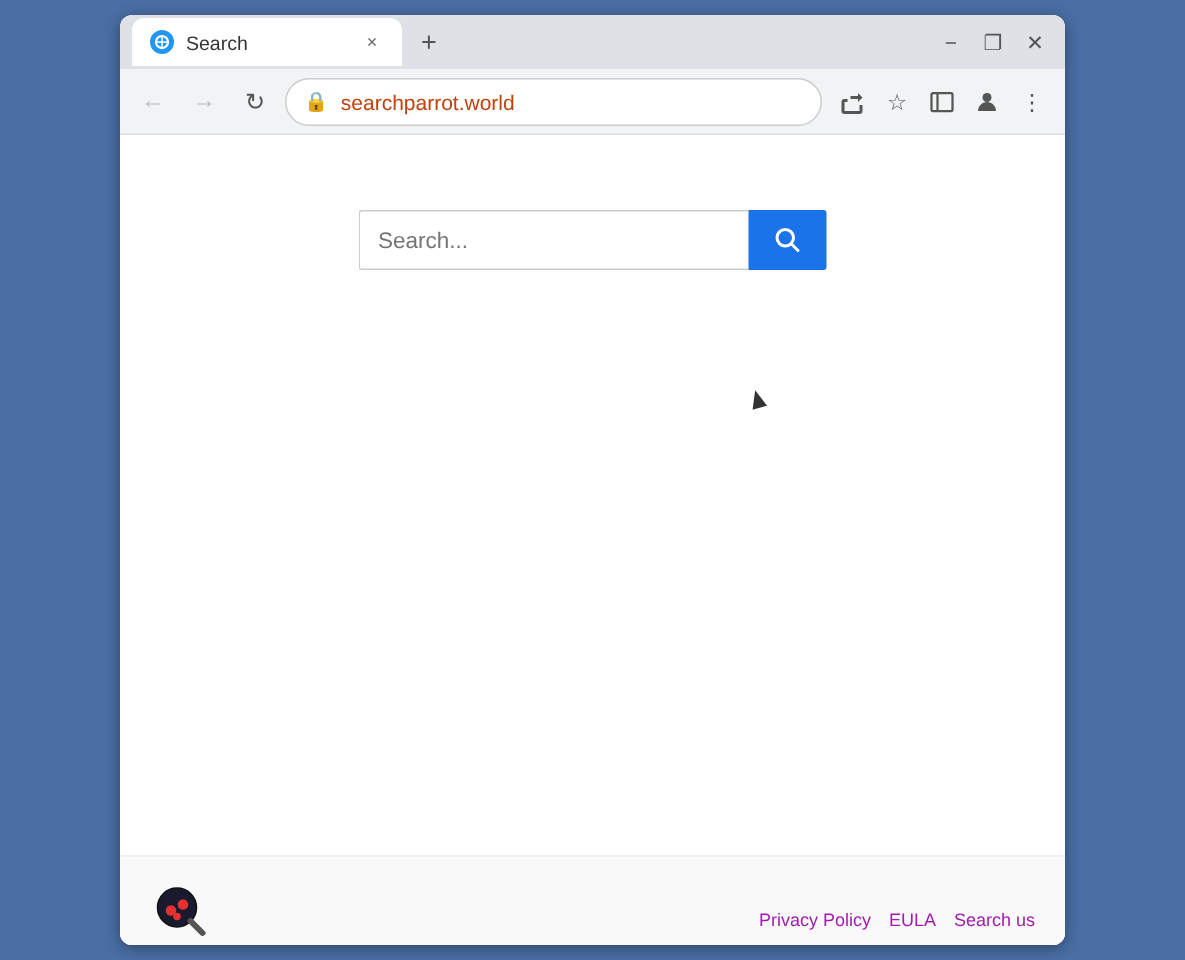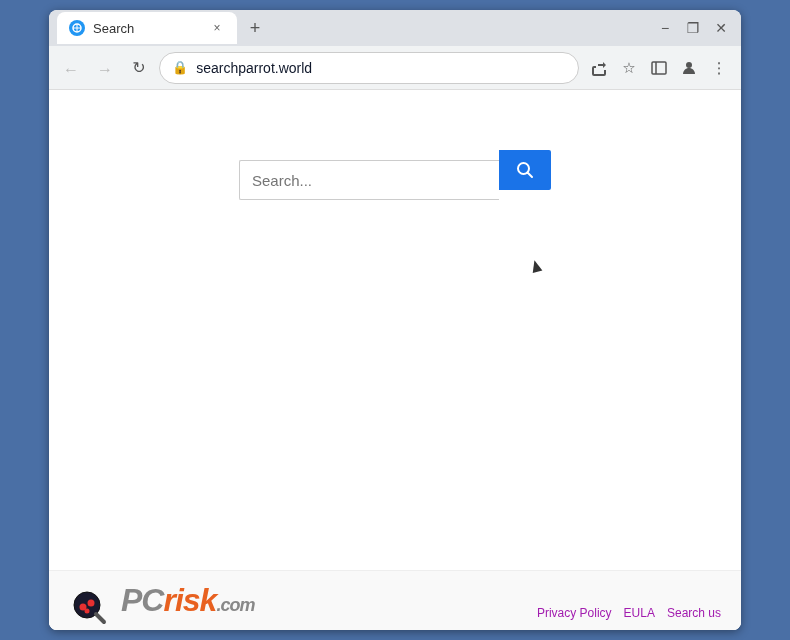--- a/index.html
+++ b/index.html
@@ -9,21 +9,21 @@
       height: 640px;
       background: #4a6fa5;
       font-family: Arial, sans-serif;
       overflow: hidden;
       display: flex;
       align-items: center;
       justify-content: center;
     }
 
     .browser-window {
-      width: 692px;
+      width: 630px;
       height: 620px;
       background: #fff;
       border-radius: 8px;
       box-shadow: 0 2px 10px rgba(0,0,0,0.4);
       display: flex;
       flex-direction: column;
       overflow: hidden;
     }
 
     
@@ -158,21 +158,21 @@
     }
 
     .lock-icon {
       color: #555;
       font-size: 13px;
     }
 
     .address-text {
       flex: 1;
       font-size: 14px;
-      color: #0f172a;
+      color: #c2410c;
     }
 
     .nav-actions {
       display: flex;
       align-items: center;
       gap: 2px;
     }
 
     .nav-action-btn {
       width: 28px;
@@ -218,21 +218,20 @@
     .search-input {
       width: 260px;
       height: 40px;
       border: 1px solid #ccc;
       border-right: none;
       padding: 0 12px;
       font-size: 15px;
       color: #aaa;
       outline: none;
       border-radius: 2px 0 0 2px;
-      margin-top: 20px;
     }
 
     .search-btn {
       width: 52px;
       height: 40px;
       background: #1a73e8;
       border: none;
       border-radius: 0 2px 2px 0;
       cursor: pointer;
       display: flex;
@@ -421,23 +420,20 @@
 
           <circle cx="18" cy="28" r="13" fill="#1a1a2e" stroke="#111" stroke-width="1"></circle>
           <circle cx="18" cy="28" r="11" fill="#1a1a2e"></circle>
 
           <circle cx="14" cy="30" r="3.5" fill="#e83030"></circle>
           <circle cx="22" cy="26" r="3.5" fill="#e83030"></circle>
           <circle cx="18" cy="34" r="2.5" fill="#e83030"></circle>
 
           <line x1="27" y1="37" x2="35" y2="45" stroke="#555" stroke-width="4" stroke-linecap="round"></line>
         </svg>
-        <span class="logo-text">
-          <span class="logo-pc">PC</span><span class="logo-risk">risk</span><span class="logo-com">.com</span>
-        </span>
       </div>
       <div class="footer-links">
         <a class="footer-link">Privacy Policy</a>
         <a class="footer-link">EULA</a>
         <a class="footer-link">Search us</a>
       </div>
     </div>
 
   </div>
 </div>

